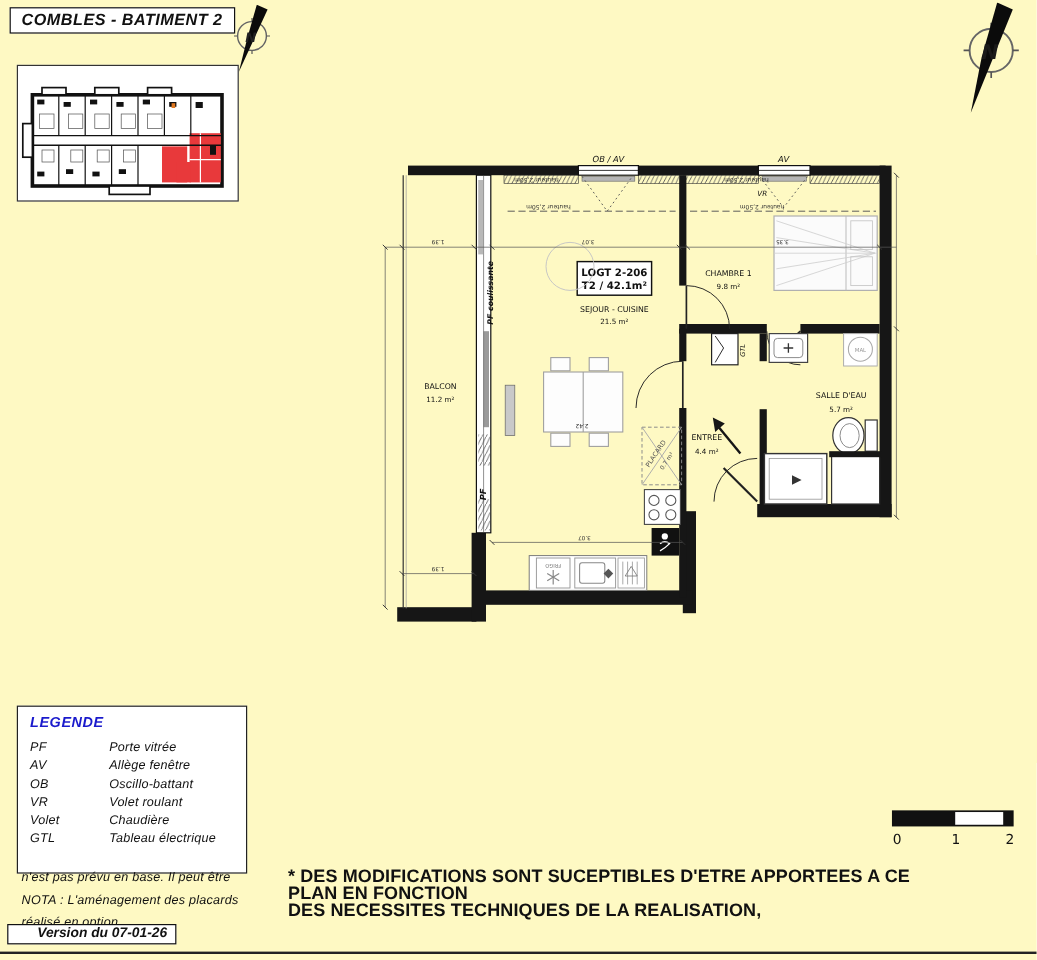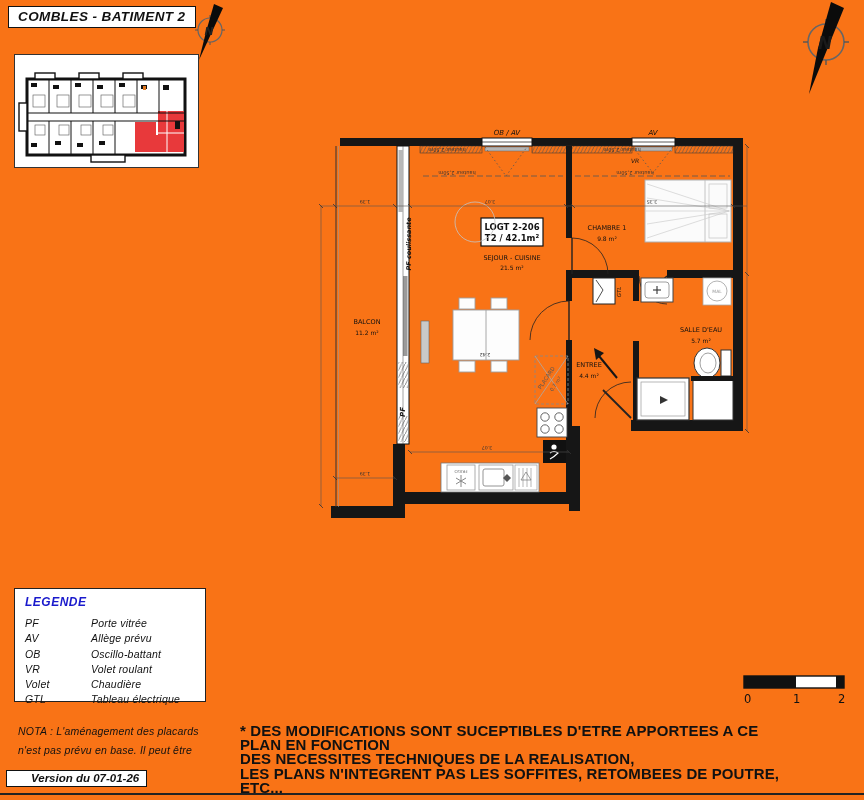--- a/index.html
+++ b/index.html
@@ -1,22 +1,22 @@
 <!DOCTYPE html>
 <html><head>
 <meta charset="utf-8">
 <style>
   html,body{margin:0;padding:0;background:#fff;}
-  .page{position:relative;width:864px;height:800px;background:#f97316;overflow:hidden;
+  .page{position:relative;width:864px;height:800px;background:#fef9c3;overflow:hidden;
         font-family:"Liberation Sans", sans-serif;color:#111;}
   .abs{position:absolute;}
   .title-box{left:8px;top:6px;border:1.6px solid #111;padding:2px 9px 3px 9px;
              font-size:13.5px;font-weight:bold;font-style:italic;letter-spacing:.4px;background:#fff;}
   .site-box{left:14px;top:54px;width:183px;height:112px;border:1.6px solid #333;background:#fff;}
-  .legend-box{left:14px;top:588px;width:192px;height:114px;border:1.4px solid #222;background:#fff;
+  .legend-box{left:14px;top:588px;width:192px;height:140px;border:1.4px solid #222;background:#fff;
               padding:6px 0 0 10px;box-sizing:border-box;}
   .legend-head{color:#1a1acc;font-weight:bold;font-style:italic;font-size:12px;letter-spacing:.5px;margin-bottom:7px;}
   .legend-row{display:flex;font-style:italic;font-size:10.5px;line-height:15.3px;letter-spacing:.2px;}
   .legend-abbr{width:66px;}
   .nota{left:18px;top:722px;width:230px;font-style:italic;font-size:10.5px;line-height:19px;letter-spacing:.2px;}
   .version-box{left:6px;top:770px;border:1.4px solid #111;padding:1px 7px 2px 24px;
                font-size:11.5px;font-weight:bold;font-style:italic;background:#fff;}
   .disclaimer{left:240px;top:724px;width:540px;font-size:15px;font-weight:700;
               line-height:14.2px;letter-spacing:.1px;}
   .frame-bottom{left:0;top:793px;width:864px;border-top:2px solid #222;}
@@ -370,51 +370,51 @@
   </svg>
 
   <div class="abs legend-box">
     <div class="legend-head">LEGENDE</div>
     <div class="legend-row">
       <span class="legend-abbr">PF</span>
       <span>Porte vitrée</span>
     </div>
     <div class="legend-row">
       <span class="legend-abbr">AV</span>
-      <span>Allège prévu</span>
+      <span>Allège fenêtre</span>
     </div>
     <div class="legend-row">
       <span class="legend-abbr">OB</span>
       <span>Oscillo-battant</span>
     </div>
     <div class="legend-row">
       <span class="legend-abbr">VR</span>
       <span>Volet roulant</span>
     </div>
     <div class="legend-row">
       <span class="legend-abbr">Volet</span>
       <span>Chaudière</span>
     </div>
     <div class="legend-row">
       <span class="legend-abbr">GTL</span>
       <span>Tableau électrique</span>
     </div>
   </div>
 
   <div class="abs nota">
+    <div>n'est pas prévu en base. Il peut être</div>
     <div>NOTA : L'aménagement des placards</div>
-    <div>n'est pas prévu en base. Il peut être</div>
+    <div>réalisé en option.</div>
   </div>
 
   <div class="abs version-box">Version du 07-01-26</div>
 
   <div class="abs disclaimer">
     <div>* DES MODIFICATIONS SONT SUCEPTIBLES D'ETRE APPORTEES A CE PLAN EN FONCTION</div>
     <div>DES NECESSITES TECHNIQUES DE LA REALISATION,</div>
-    <div>LES PLANS N'INTEGRENT PAS LES SOFFITES, RETOMBEES DE POUTRE, ETC...</div>
   </div>
 
   <svg class="abs" style="left:742px;top:672px" width="108" height="36" viewBox="0 0 108 36">
     <rect x="2" y="4" width="100" height="12" fill="#fff" stroke="#111" stroke-width="1.4"></rect>
     <rect x="2" y="4" width="52" height="12" fill="#111"></rect>
     <rect x="94" y="4" width="8" height="12" fill="#111"></rect>
     <text x="2" y="31" font-size="11.5" fill="#111">0</text>
     <text x="51" y="31" font-size="11.5" fill="#111">1</text>
     <text x="96" y="31" font-size="11.5" fill="#111">2</text>
   </svg>

